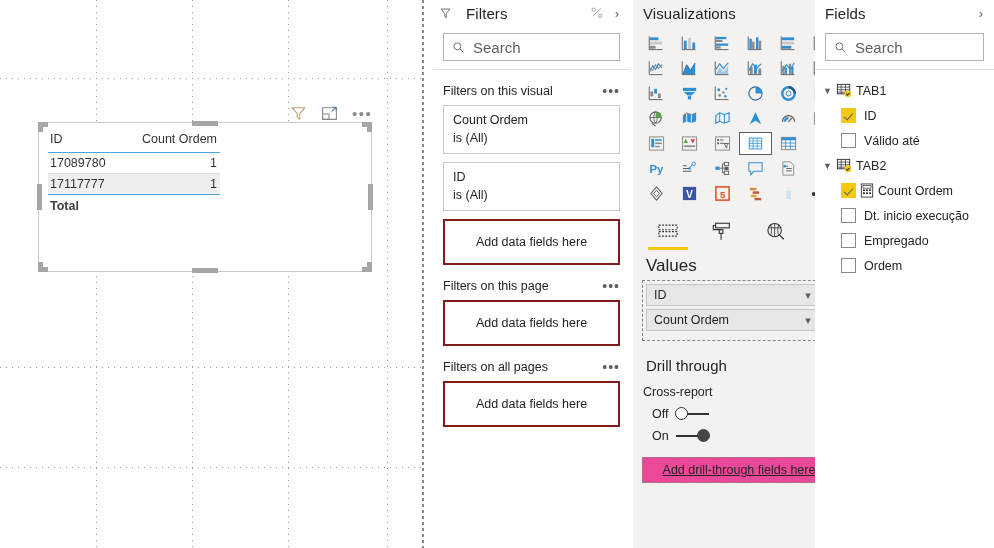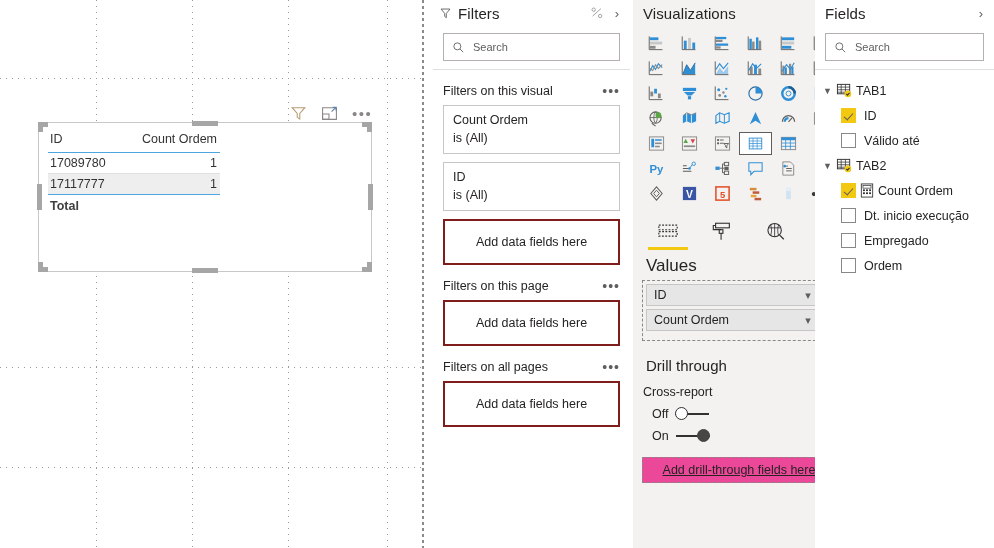--- a/index.html
+++ b/index.html
@@ -122,28 +122,28 @@
     color: #605e5c; font-size: 13px; cursor: pointer;
     padding: 0 3px; line-height: 1;
   }
   .pane-search {
     margin: 7px 10px 0 10px;
     height: 28px; background: #ffffff;
     border: 1px solid #b3b0ad;
     display: flex; align-items: center; padding: 0 8px;
     gap: 8px;
   }
-  .pane-search .ph { color: #605e5c; font-size: 11px; }
+  .pane-search .ph { color: #605e5c; font-size: 15px; }
   .pane-divider { height: 1px; background: #e1dfdd; margin-top: 8px; }
 
   
   #filters-pane { left: 433px; width: 197px; background: #ffffff; }
   #filters-pane .pane-header { padding-left: 6px; }
   #filters-pane .pane-title {
-    display: flex; align-items: center; gap: 6px; font-size: 15px;
+    display: flex; align-items: center; gap: 14px; font-size: 15px;
   }
   #filters-pane .hdr-right { display: flex; align-items: center; gap: 8px; }
   .filter-section { padding: 0 10px; }
   .fs-head {
     display: flex; align-items: center; justify-content: space-between;
     margin: 14px 0 7px 0;
   }
   .fs-head .lbl { font-size: 12.5px; color: #252423; }
   .fs-head .dots { color: #605e5c; font-size: 14px; letter-spacing: 1px;
     cursor: pointer; line-height: 8px; }

